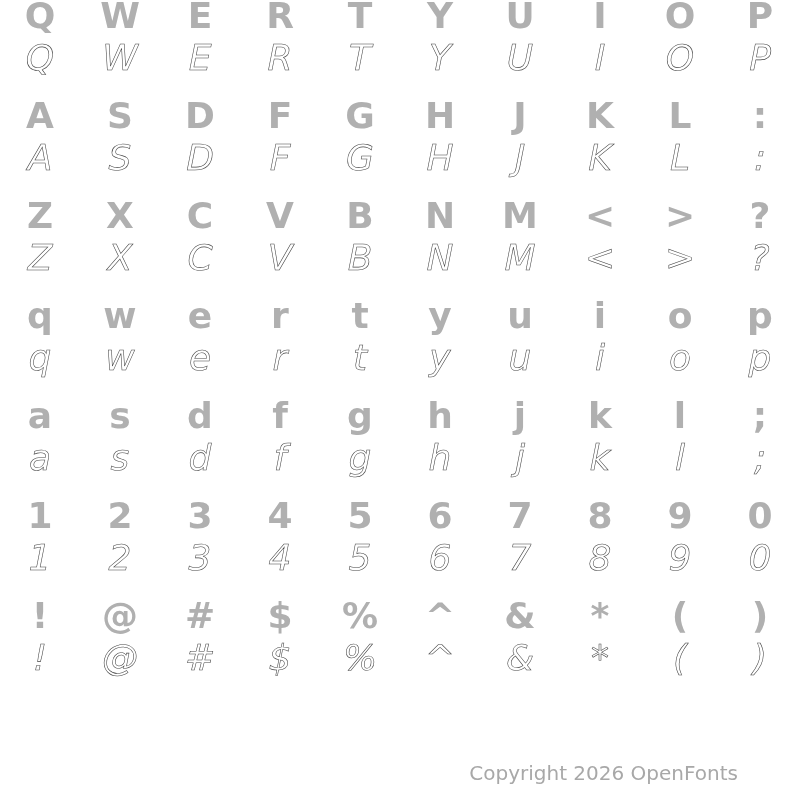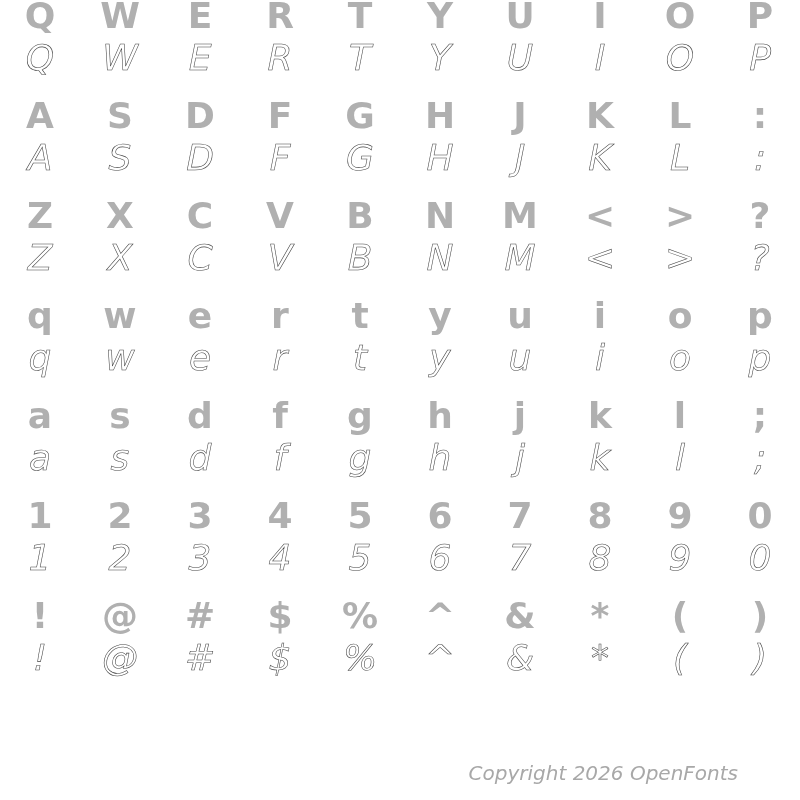--- a/index.html
+++ b/index.html
@@ -57,21 +57,20 @@
     font-family: "DejaVu Sans", sans-serif;
   }
   .copyright {
     position: absolute;
     right: 62px;
     bottom: 15px;
     font-size: 20px;
     line-height: 24px;
     color: #a8a8a8;
     font-family: "DejaVu Sans", sans-serif;
-    font-style: italic;
   }
 </style>
 </head>
 <body>
 
 <div class="specimen">
 
   <div class="group">
     <div class="row ref">
       <span class="cell">Q</span>

